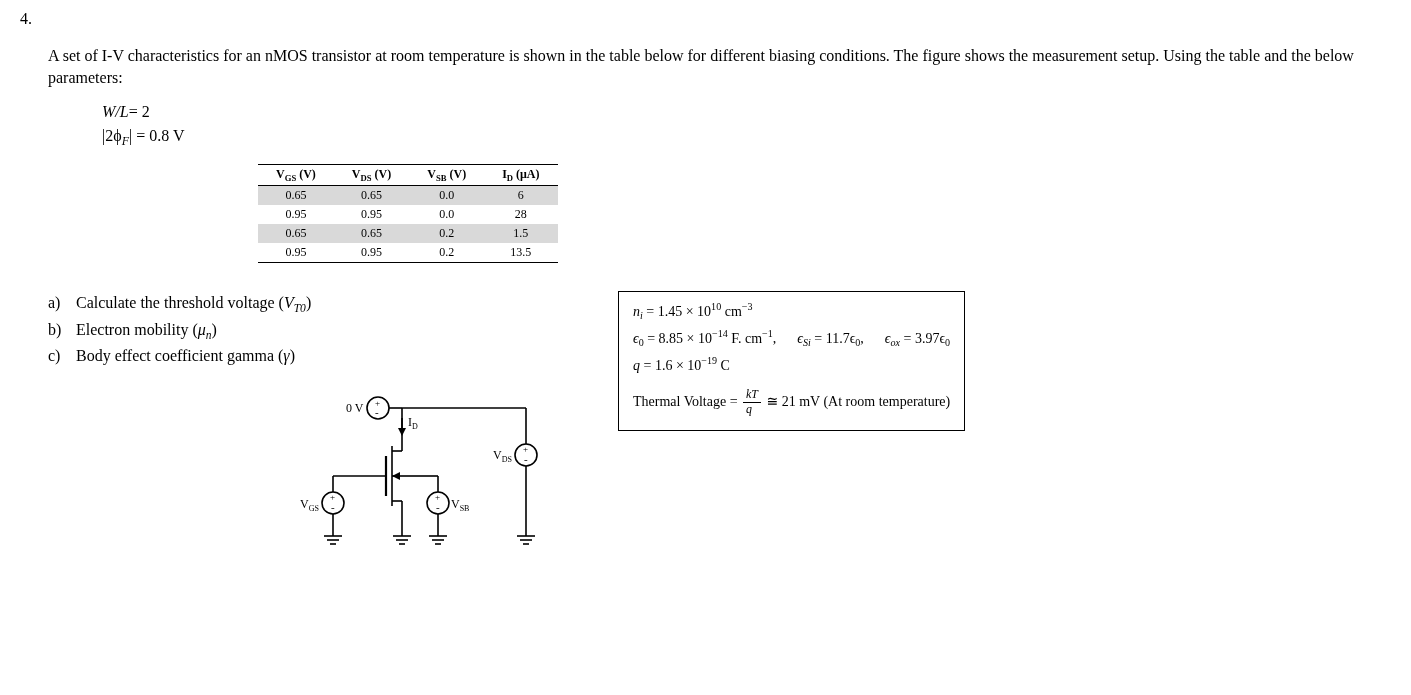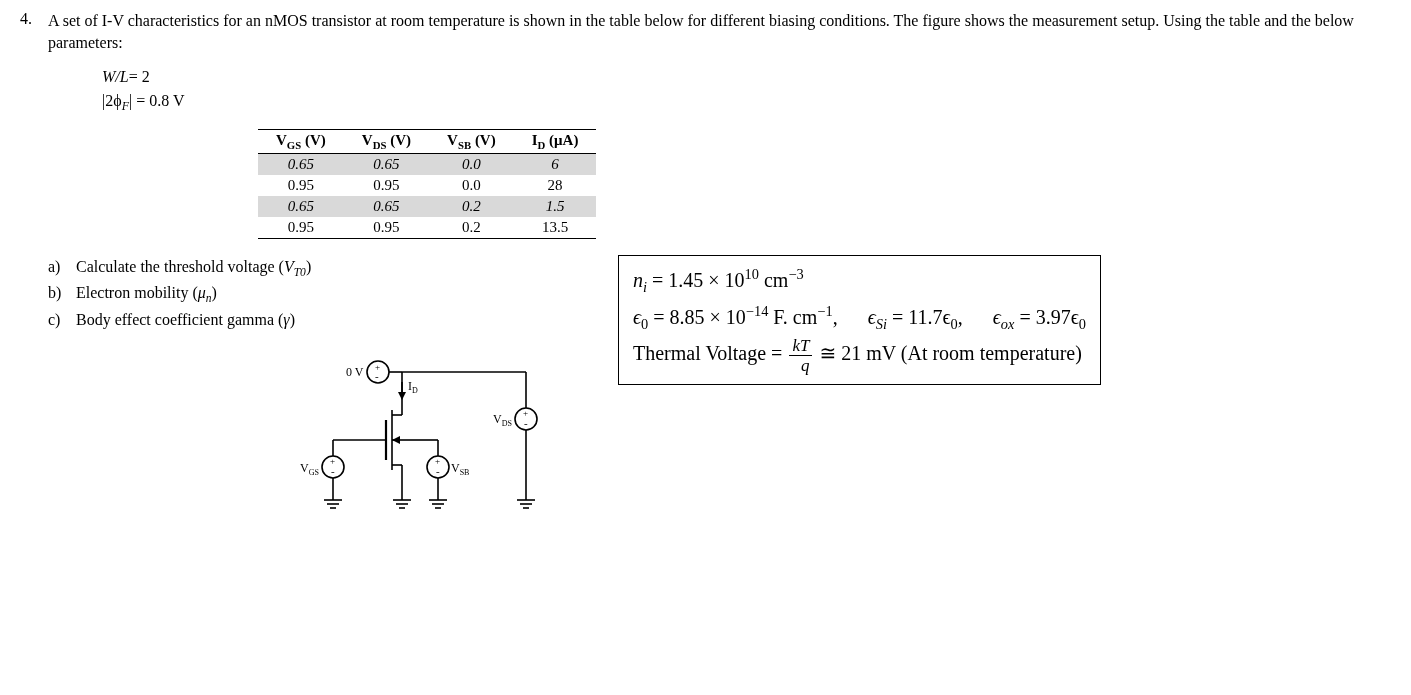--- a/index.html
+++ b/index.html
@@ -19,85 +19,85 @@
   .q-number {
     width: 28px;
     flex-shrink: 0;
   }
   .q-body {
     flex: 1;
   }
   .intro {
     margin-bottom: 10px;
     line-height: 1.4;
+    margin-top: 35px;
   }
   .params {
     font-family: 'Cambria Math', 'Times New Roman', serif;
     margin-left: 54px;
     font-style: italic;
     line-height: 1.5;
     margin-bottom: 14px;
   }
   .params .upright { font-style: normal; }
   .sub { font-size: 0.75em; vertical-align: sub; font-style: italic; }
   .data-table {
     border-collapse: collapse;
     margin-left: 210px;
     font-family: 'Times New Roman', serif;
-    font-size: 15px;
-    margin-bottom: 16px;
+    font-size: 12px;
+    margin-bottom: 28px;
   }
   .data-table th, .data-table td {
     padding: 2px 18px;
     text-align: center;
   }
   .data-table thead tr {
     border-top: 1.5px solid #000;
     border-bottom: 1px solid #000;
   }
   .data-table tbody tr:last-child {
     border-bottom: 1.5px solid #000;
   }
   .data-table tbody tr.shaded {
     background: #d9d9d9;
-    font-style: italic;
   }
   .data-table th { font-weight: normal; }
   .lower {
     display: flex;
     align-items: flex-start;
   }
   .subq {
     width: 560px;
   }
   .subq-row {
     display: flex;
     line-height: 1.5;
   }
   .subq-label {
     width: 28px;
   }
   .constants-box {
     border: 1.5px solid #000;
-    padding: 6px 14px 10px 14px;
+    padding: 6px 14px 2px 14px;
     font-family: 'Cambria Math', 'Times New Roman', serif;
-    font-size: 20px;
+    font-size: 14px;
     line-height: 1.7;
     margin-left: 10px;
   }
   .constants-box .row { white-space: nowrap; }
   .sup { font-size: 0.72em; vertical-align: super; }
   .subm { font-size: 0.72em; vertical-align: sub; }
   .frac {
     display: inline-block;
     vertical-align: middle;
-    text-align: right;
+    text-align: left;
     font-size: 0.85em;
     line-height: 1;
-    margin: 0 2px;
+    margin: 12px 2px;
   }
   .frac .num { display:block; border-bottom:1px solid #000; padding:0 3px 1px; }
   .frac .den { display:block; padding:1px 3px 0; }
   .circuit {
     margin: 18px 0 0 220px;
   }
   .ital { font-style: italic; }
 </style>
 </head>
 <body>
@@ -251,20 +251,23 @@
           <span class="ital">n</span><span class="subm ital">i</span><span> = 1.45 × 10</span><span class="sup">10</span><span> cm</span><span class="sup">−3</span>
         </div>
         <div class="row">
           <span class="ital">ϵ</span><span class="subm">0</span><span> = 8.85 × 10</span><span class="sup">−14</span><span> F. cm</span><span class="sup">−1</span><span>,</span>
           &nbsp;&nbsp;&nbsp;&nbsp;
           <span class="ital">ϵ</span><span class="subm ital">Si</span><span> = 11.7ϵ</span><span class="subm">0</span><span>,</span>
           &nbsp;&nbsp;&nbsp;&nbsp;
           <span class="ital">ϵ</span><span class="subm ital">ox</span><span> = 3.97ϵ</span><span class="subm">0</span>
         </div>
         <div class="row">
+          <span class="ital">q</span><span> = 1.6 × 10</span><span class="sup">−19</span><span> C</span>
+        </div>
+        <div class="row">
           <span>Thermal Voltage = </span>
           <span class="frac"><span class="num ital">kT</span><span class="den ital">q</span></span>
           <span> ≅ 21 mV (At room temperature)</span>
         </div>
       </div>
     </div>
 
   </div>
 </div>
 

